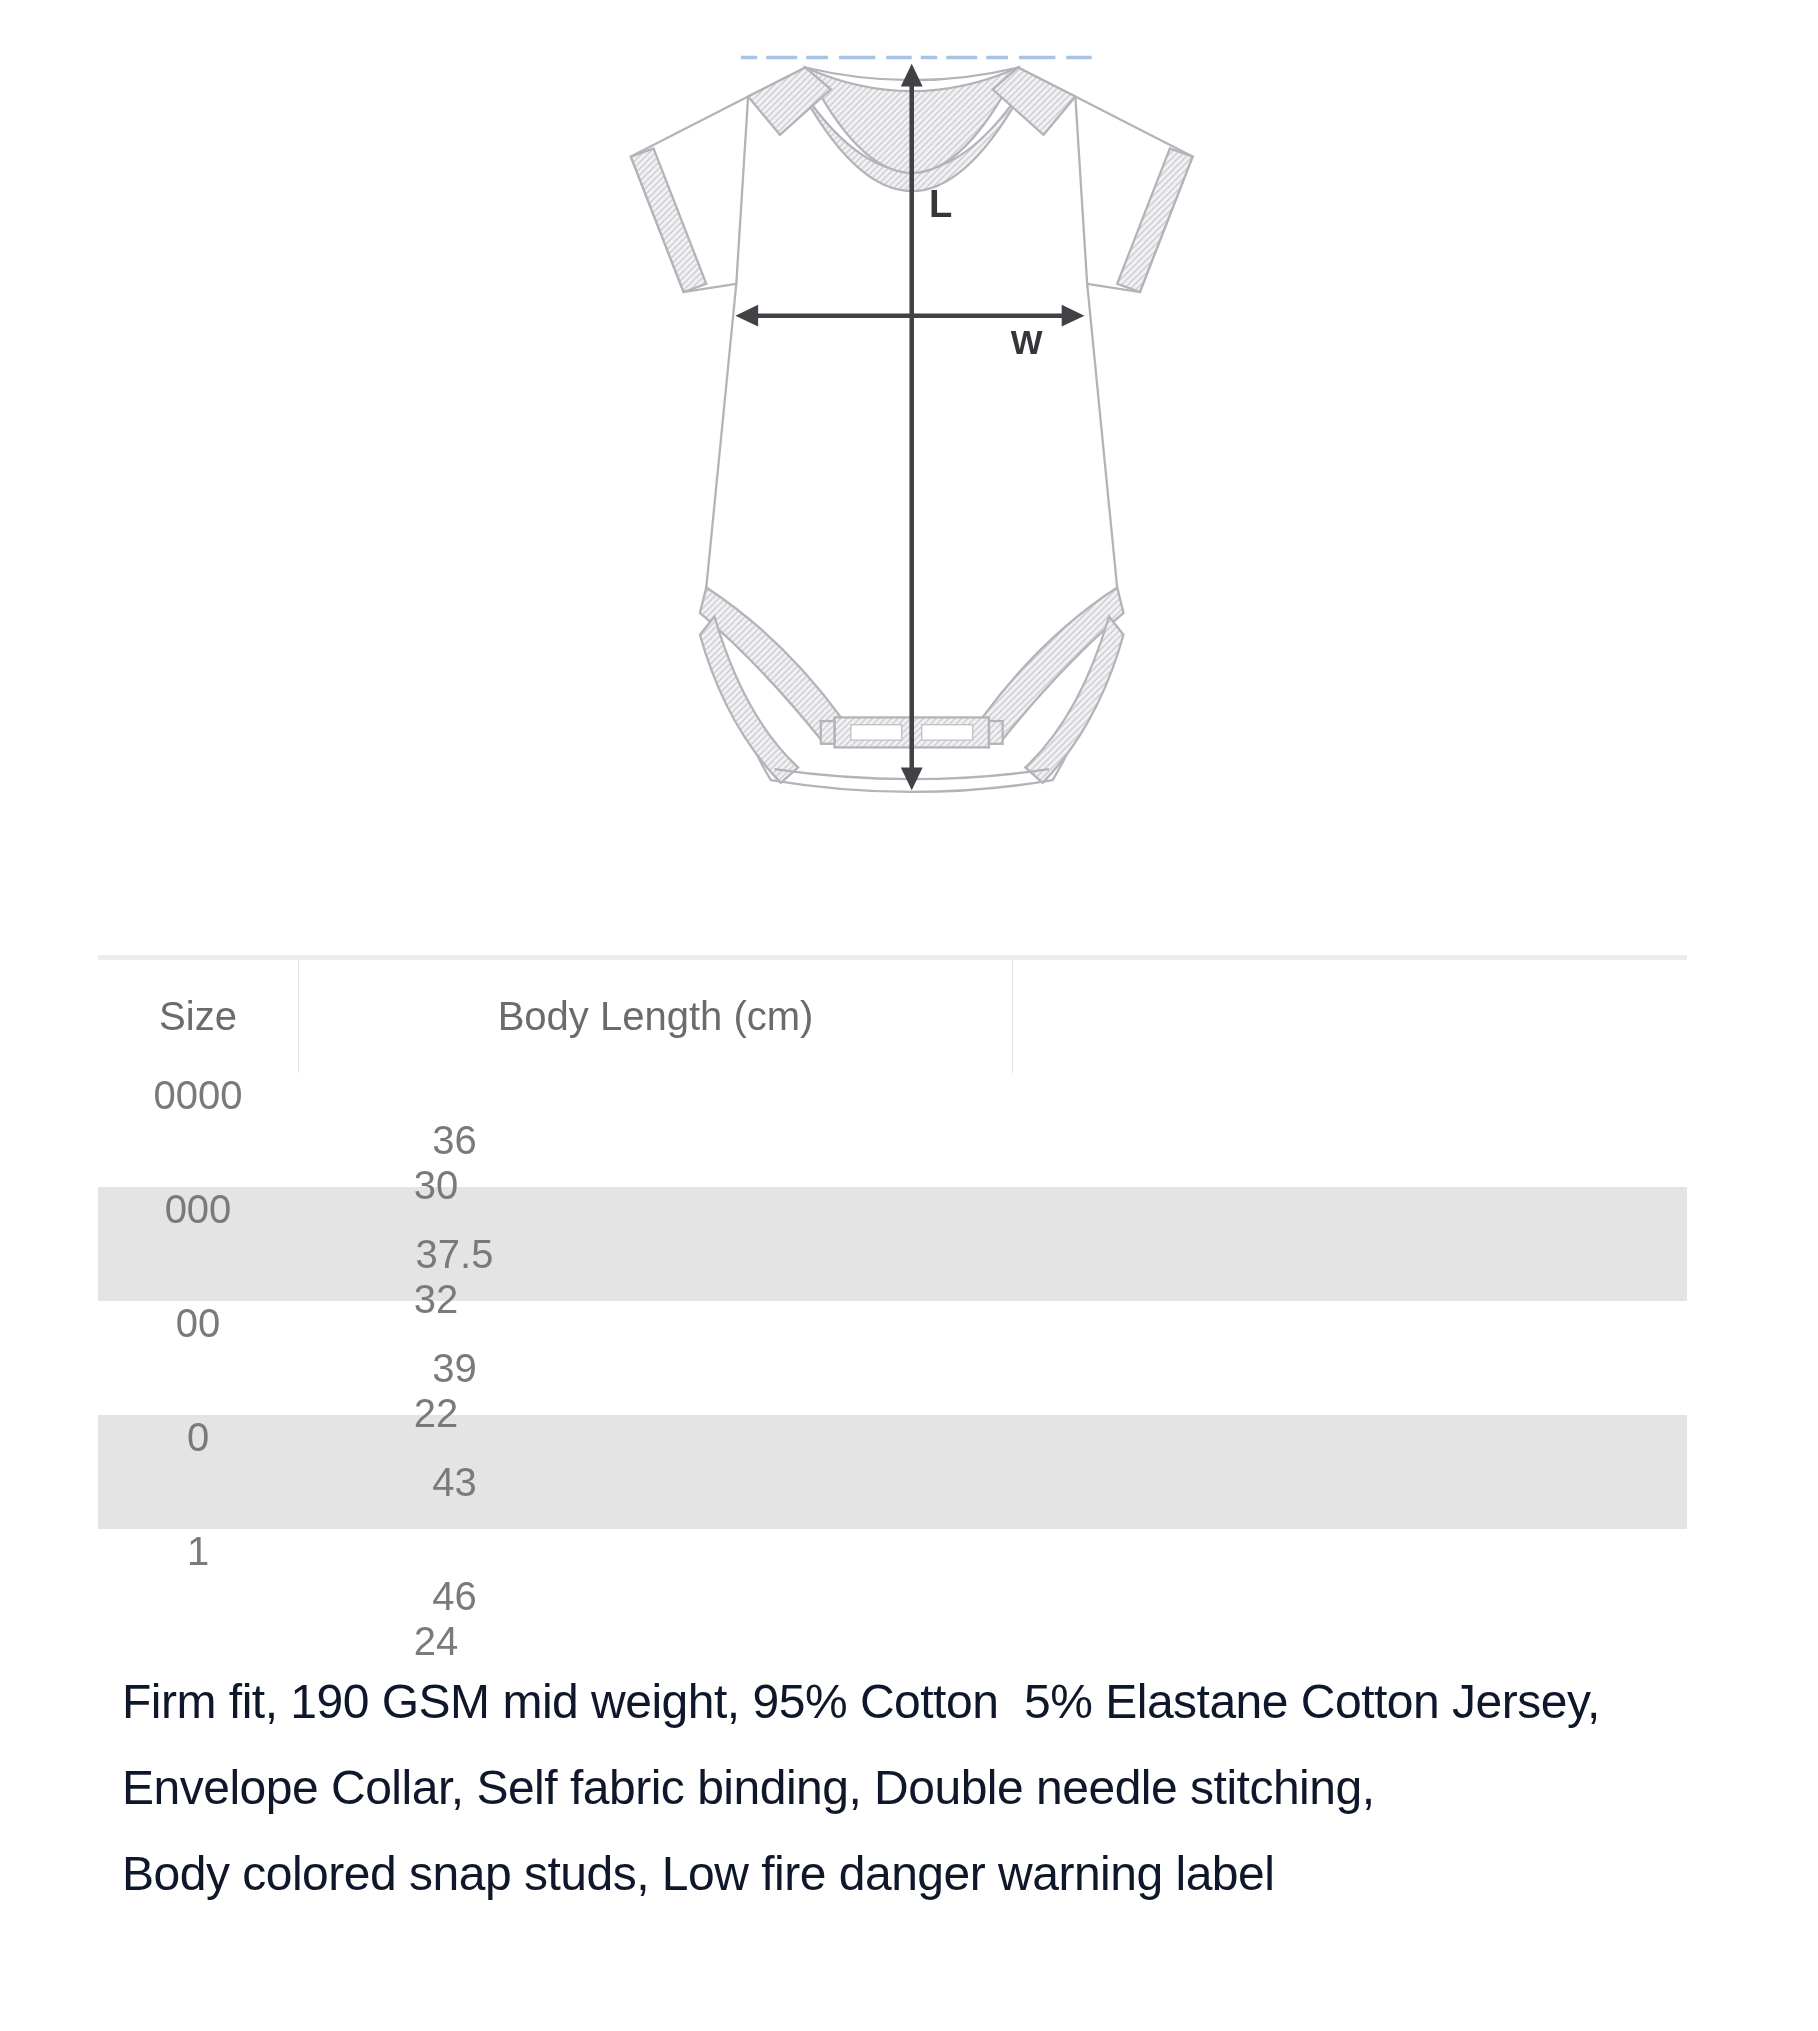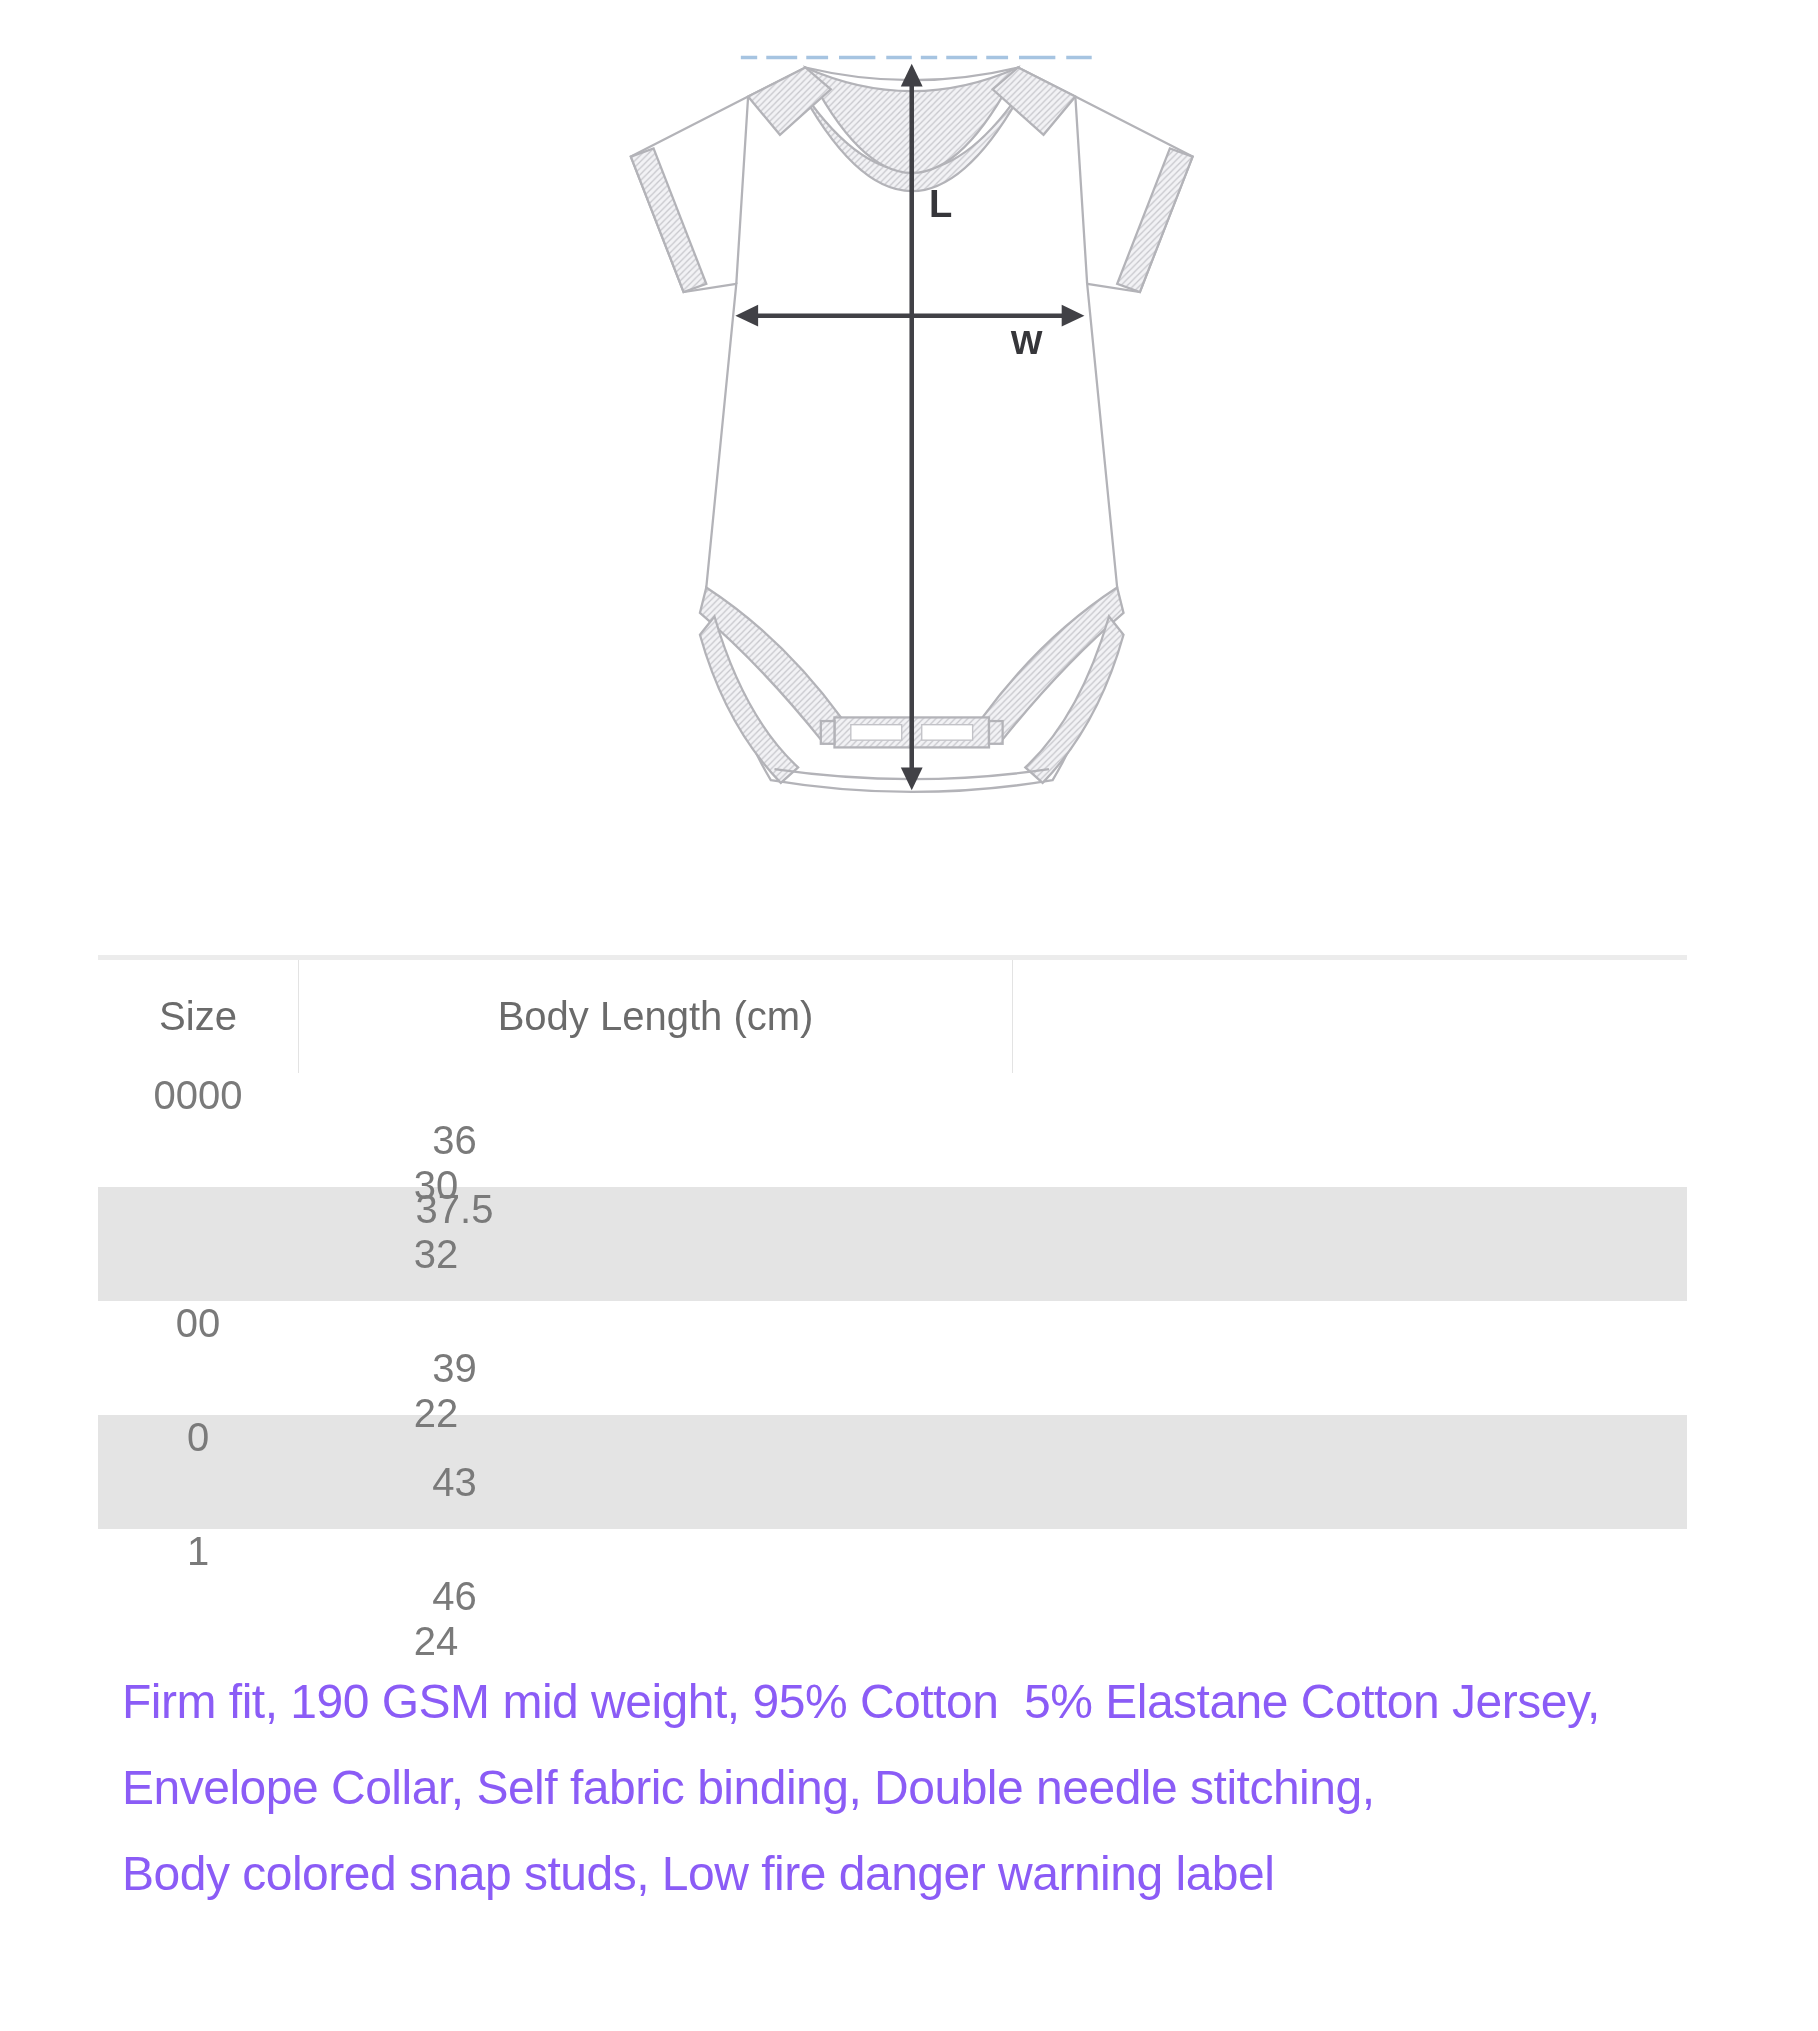--- a/index.html
+++ b/index.html
@@ -25,21 +25,21 @@
     font-size:40px;color:#7a7a7a;
   }
   .trow.alt{background:#e4e4e4;}
   .tcell.c0{width:200px;}
   .tcell.c1{width:713px;}
   .tcell.c2{width:676px;}
   
   .description{
     position:absolute;left:122px;top:1659px;
     font-size:48px;line-height:86px;letter-spacing:-0.5px;
-    color:#8b5cf6;
+    color:#0f172a;
   }
   .description .dline{white-space:pre;}
 </style>
 </head>
 <body>
 
 <div class="page">
 
   <svg class="figure" width="1818" height="864" viewBox="0 0 2000 950">
     <defs>
@@ -101,20 +101,21 @@
       <div class="tcell c0">Size</div>
       <div class="tcell c1">Body Length (cm)</div>
     </div>
     <div>
         <div class="trow">
           <div class="tcell c0">0000</div>
           <div class="tcell c1">36</div>
           <div class="tcell c2">30</div>
         </div>
         <div class="trow alt">
+          <div class="tcell c0">000</div>
           <div class="tcell c1">37.5</div>
           <div class="tcell c2">32</div>
         </div>
         <div class="trow">
           <div class="tcell c0">00</div>
           <div class="tcell c1">39</div>
           <div class="tcell c2">22</div>
         </div>
         <div class="trow alt">
           <div class="tcell c0">0</div>

